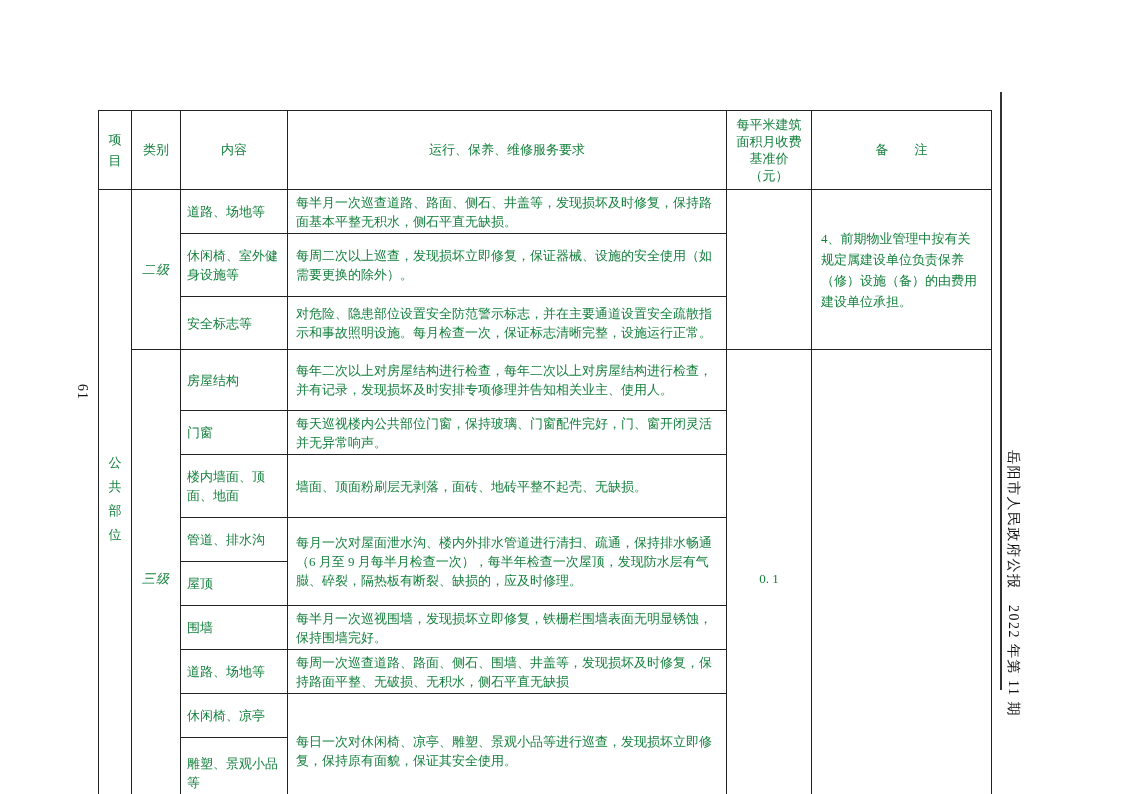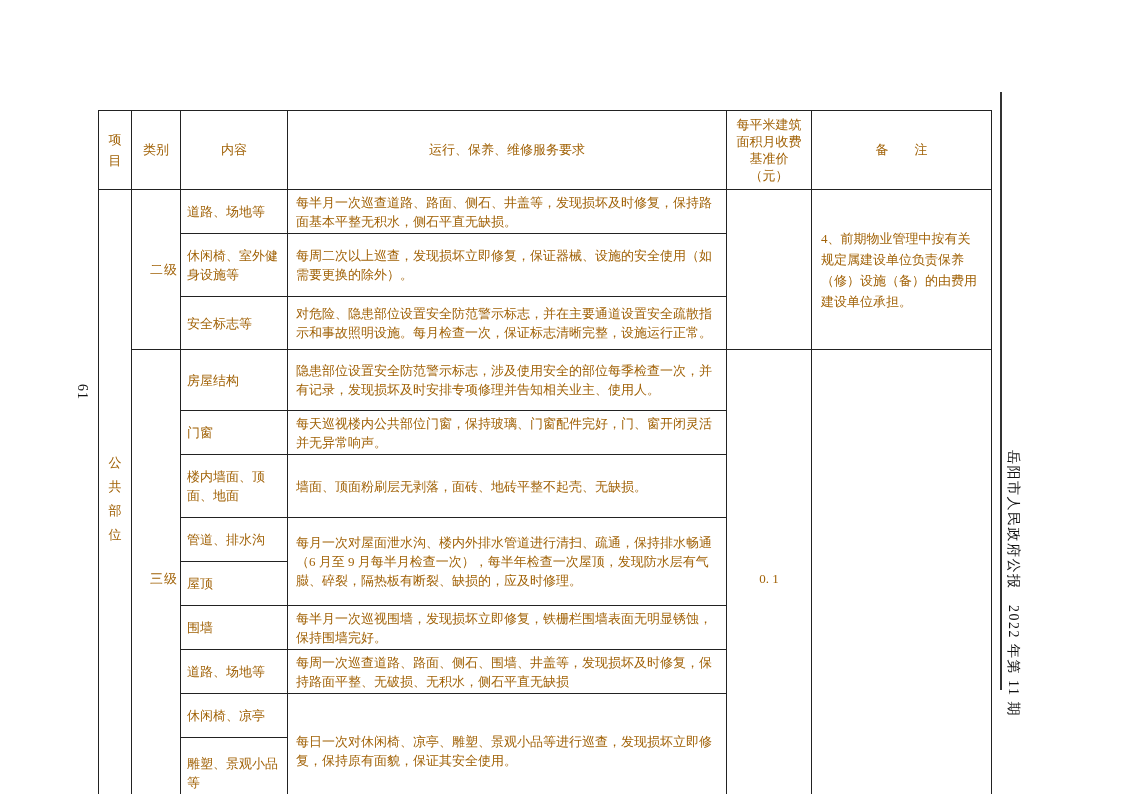--- a/index.html
+++ b/index.html
@@ -9,27 +9,27 @@
     color:#111111;
   }
   
   table.doc-table{
     position:absolute;left:98px;top:110px;width:893px;
     border-collapse:collapse;table-layout:fixed;
     border:1.5px solid #222;
   }
   td,th{
     border:1px solid #222;
-    font-weight:normal;font-size:13px;color:#a16207;
+    font-weight:normal;font-size:13px;color:#15803d;
     vertical-align:middle;
     overflow:hidden;
   }
   th{text-align:center;padding:2px 2px;line-height:18px;}
   th.price-h{white-space:pre-line;line-height:17px;}
-  td.cat{ text-align:right;padding:18px 2px;letter-spacing:1px;}
+  td.cat{ text-align:center;padding:18px 2px;letter-spacing:1px;font-style:italic;}
   td.content-cell{text-align:left;padding:12px 6px;line-height:19px;}
   td.req{text-align:left;padding:2px 8px;line-height:19px;}
   td.price{text-align:center;}
   td.remark{text-align:left;padding:4px 9px;line-height:21px;}
   .vstack{width:15px;margin:16px auto;word-break:break-all;line-height:21px;text-align:center;}
   .vstack-wide{width:15px;margin:12px auto;word-break:break-all;line-height:24px;text-align:center;}
   
   .hh{height:74px;}
   .h44{height:44px;} .h45{height:31px;} .h53{height:53px;}
   .h61{height:61px;} .h38{height:38px;} .h36{height:36px;}
@@ -95,21 +95,21 @@
     <td class="req">每周二次以上巡查，发现损坏立即修复，保证器械、设施的安全使用（如需要更换的除外）。</td>
   </tr>
   <tr class="h53">
     <td class="content-cell">安全标志等</td>
     <td class="req">对危险、隐患部位设置安全防范警示标志，并在主要通道设置安全疏散指示和事故照明设施。每月检查一次，保证标志清晰完整，设施运行正常。</td>
   </tr>
 
   <tr class="h61">
     <td class="cat" rowspan="9">三级</td>
     <td class="content-cell">房屋结构</td>
-    <td class="req">隐患部位设置安全防范警示标志，涉及使用安全的部位每季检查一次，并有记录，发现损坏及时安排专项修理并告知相关业主、使用人。</td>
+    <td class="req">每年二次以上对房屋结构进行检查，每年二次以上对房屋结构进行检查，并有记录，发现损坏及时安排专项修理并告知相关业主、使用人。</td>
     <td class="price" rowspan="9">0. 1</td>
     <td class="remark" rowspan="9"></td>
   </tr>
   <tr class="h38">
     <td class="content-cell">门窗</td>
     <td class="req">每天巡视楼内公共部位门窗，保持玻璃、门窗配件完好，门、窗开闭灵活并无异常响声。</td>
   </tr>
   <tr class="h36">
     <td class="content-cell">楼内墙面、顶面、地面</td>
     <td class="req">墙面、顶面粉刷层无剥落，面砖、地砖平整不起壳、无缺损。</td>

